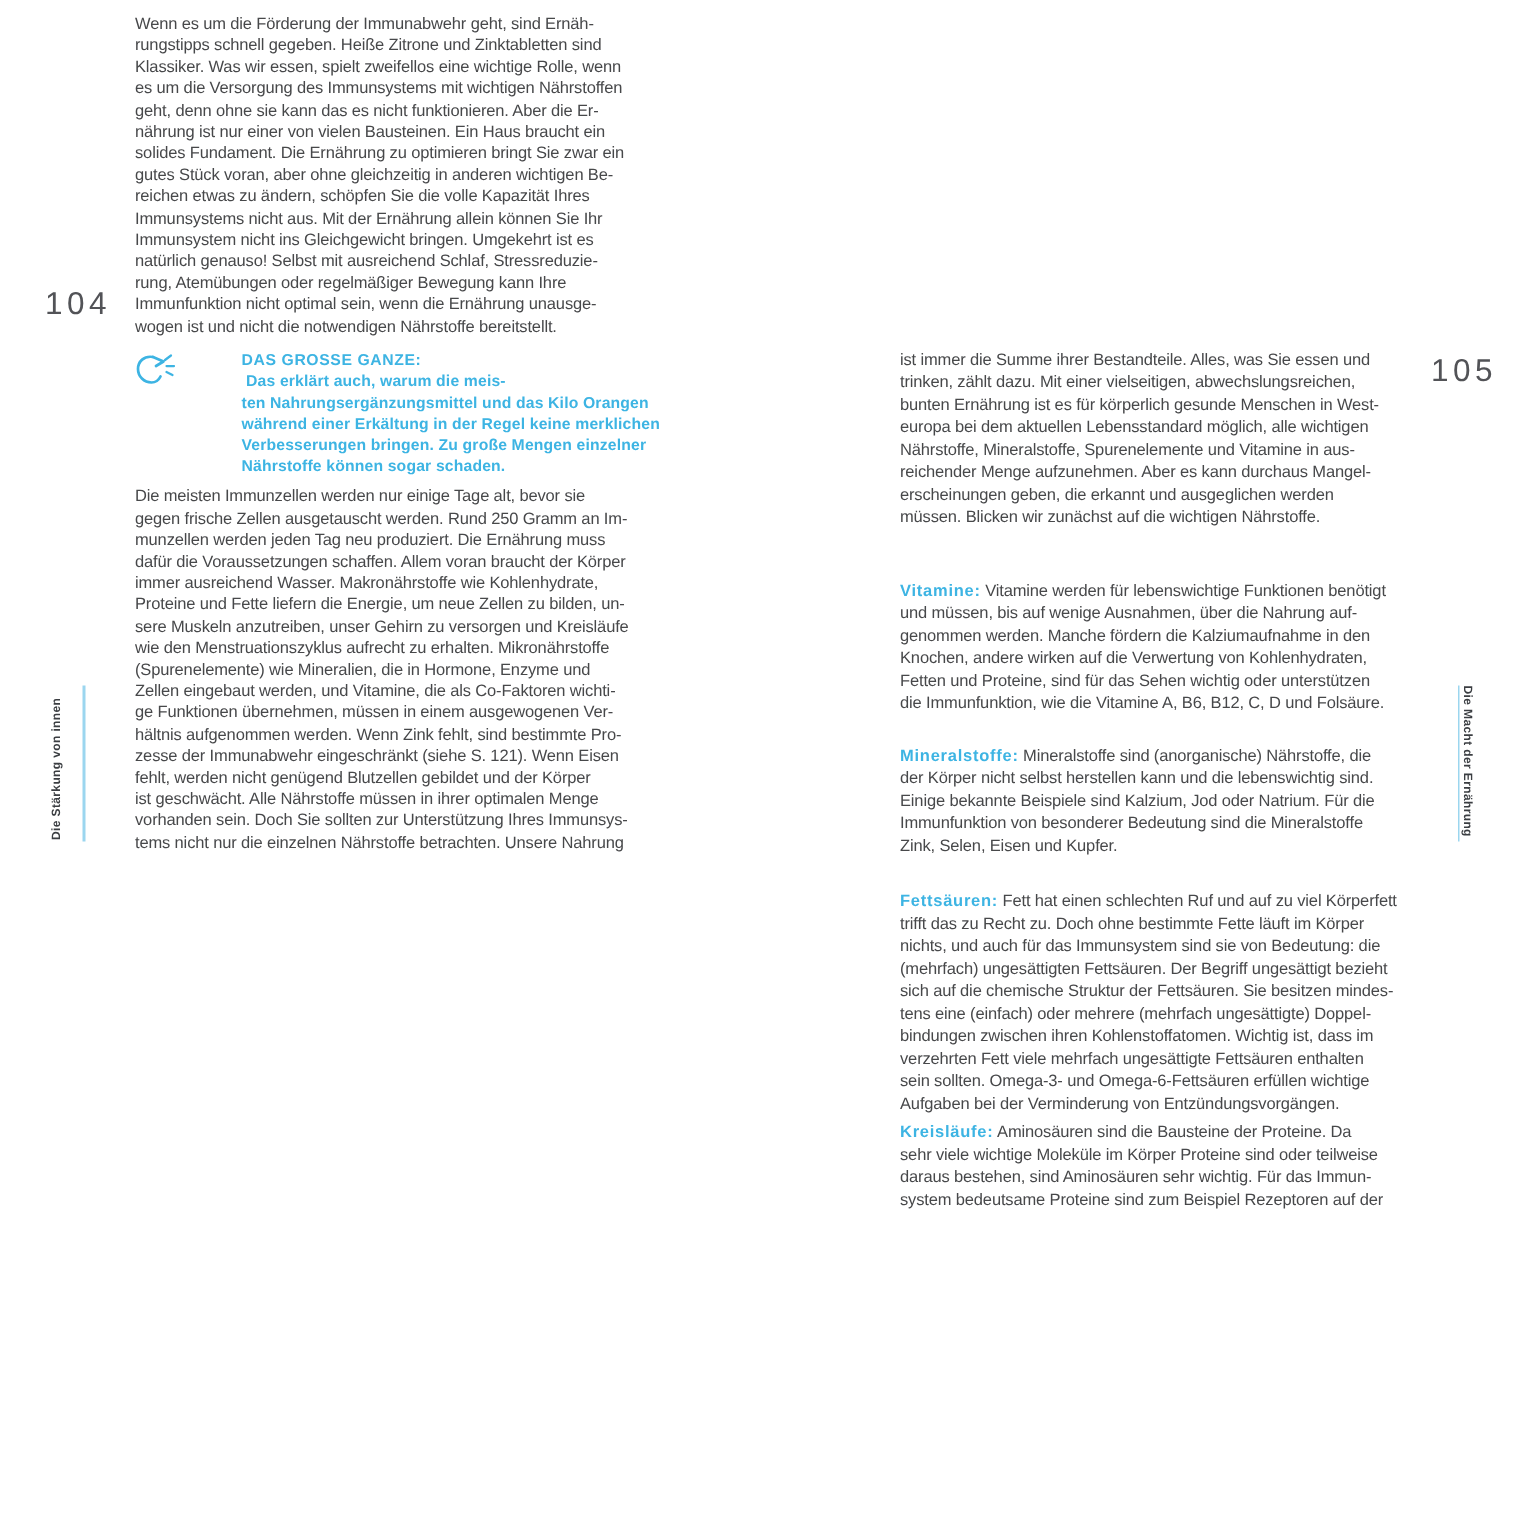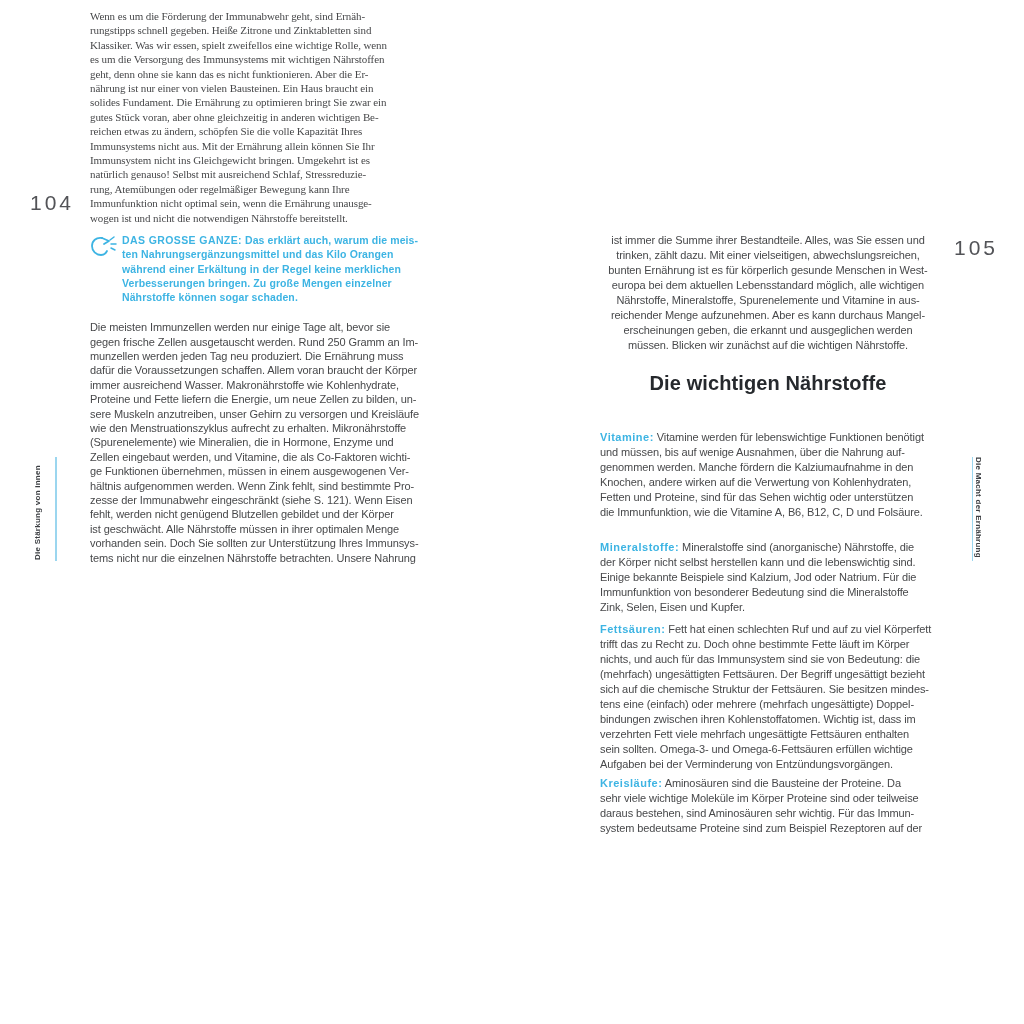--- a/index.html
+++ b/index.html
@@ -28,33 +28,33 @@
   .heading { font-size:20px; font-weight:700; color:#26292d; text-align:center;
              line-height:26px; letter-spacing:0.1px; }
   .heading-left  { margin-top:224px; }
   .heading-right { margin-top:17px; }
 
   .body  { font-size:11px; color:#47484a; letter-spacing:-0.1px; }
   .lines { white-space:pre; }
   .col-left  .body { line-height:14.4px; }
   .col-right .body { line-height:15px; }
 
-  .para1 { margin-top:9px;font-family:Liberation Serif, serif; }
-  .para2 { margin-top:16px; }
-  .intro { margin-top:233px;text-align:center; }
+  .para1 { margin-top:9px; }
+  .para2 { margin-top:6px; }
+  .intro { margin-top:233px; }
 
-  .callout { margin-top:8px; display:flex; }
+  .callout { margin-top:8px; display:flex;gap:39px; }
   .callout-icon { flex:0 0 32px; width:32px; padding-top:2px; }
   .callout-body { font-size:10.5px; line-height:14.2px; font-weight:700;
                   color:#3db4e3; letter-spacing:0.1px; }
   .co-label { letter-spacing:0.4px; }
 
   .entry-vitamine      { margin-top:34px; }
   .entry-mineralstoffe { margin-top:20px; }
-  .entry-fettsaeuren   { margin-top:7px; }
+  .entry-fettsaeuren   { margin-top:22px; }
   .entry-aminosaeuren  { margin-top:4px; }
   .term { color:#3db4e3; font-weight:700; letter-spacing:0.5px; }
 </style>
 </head>
 <body>
 
 <div class="spread">
 
   <div class="pagenum pagenum-left">104</div>
   <div class="pagenum pagenum-right">105</div>
@@ -126,21 +126,20 @@
   <div class="col col-right">
     <p class="body lines intro">ist immer die Summe ihrer Bestandteile. Alles, was Sie essen und
 trinken, zählt dazu. Mit einer vielseitigen, abwechslungsreichen,
 bunten Ernährung ist es für körperlich gesunde Menschen in West-
 europa bei dem aktuellen Lebensstandard möglich, alle wichtigen
 Nährstoffe, Mineralstoffe, Spurenelemente und Vitamine in aus-
 reichender Menge aufzunehmen. Aber es kann durchaus Mangel-
 erscheinungen geben, die erkannt und ausgeglichen werden
 müssen. Blicken wir zunächst auf die wichtigen Nährstoffe.</p>
 
-    <h1 class="heading heading-right">Die wichtigen Nährstoffe</h1>
 
     <p class="body entry-vitamine"><span class="term">Vitamine:</span><span class="lines"> Vitamine werden für lebenswichtige Funktionen benötigt
 und müssen, bis auf wenige Ausnahmen, über die Nahrung auf-
 genommen werden. Manche fördern die Kalziumaufnahme in den
 Knochen, andere wirken auf die Verwertung von Kohlenhydraten,
 Fetten und Proteine, sind für das Sehen wichtig oder unterstützen
 die Immunfunktion, wie die Vitamine A, B6, B12, C, D und Folsäure.</span></p>
 
     <p class="body entry-mineralstoffe"><span class="term">Mineralstoffe:</span><span class="lines"> Mineralstoffe sind (anorganische) Nährstoffe, die
 der Körper nicht selbst herstellen kann und die lebenswichtig sind.

